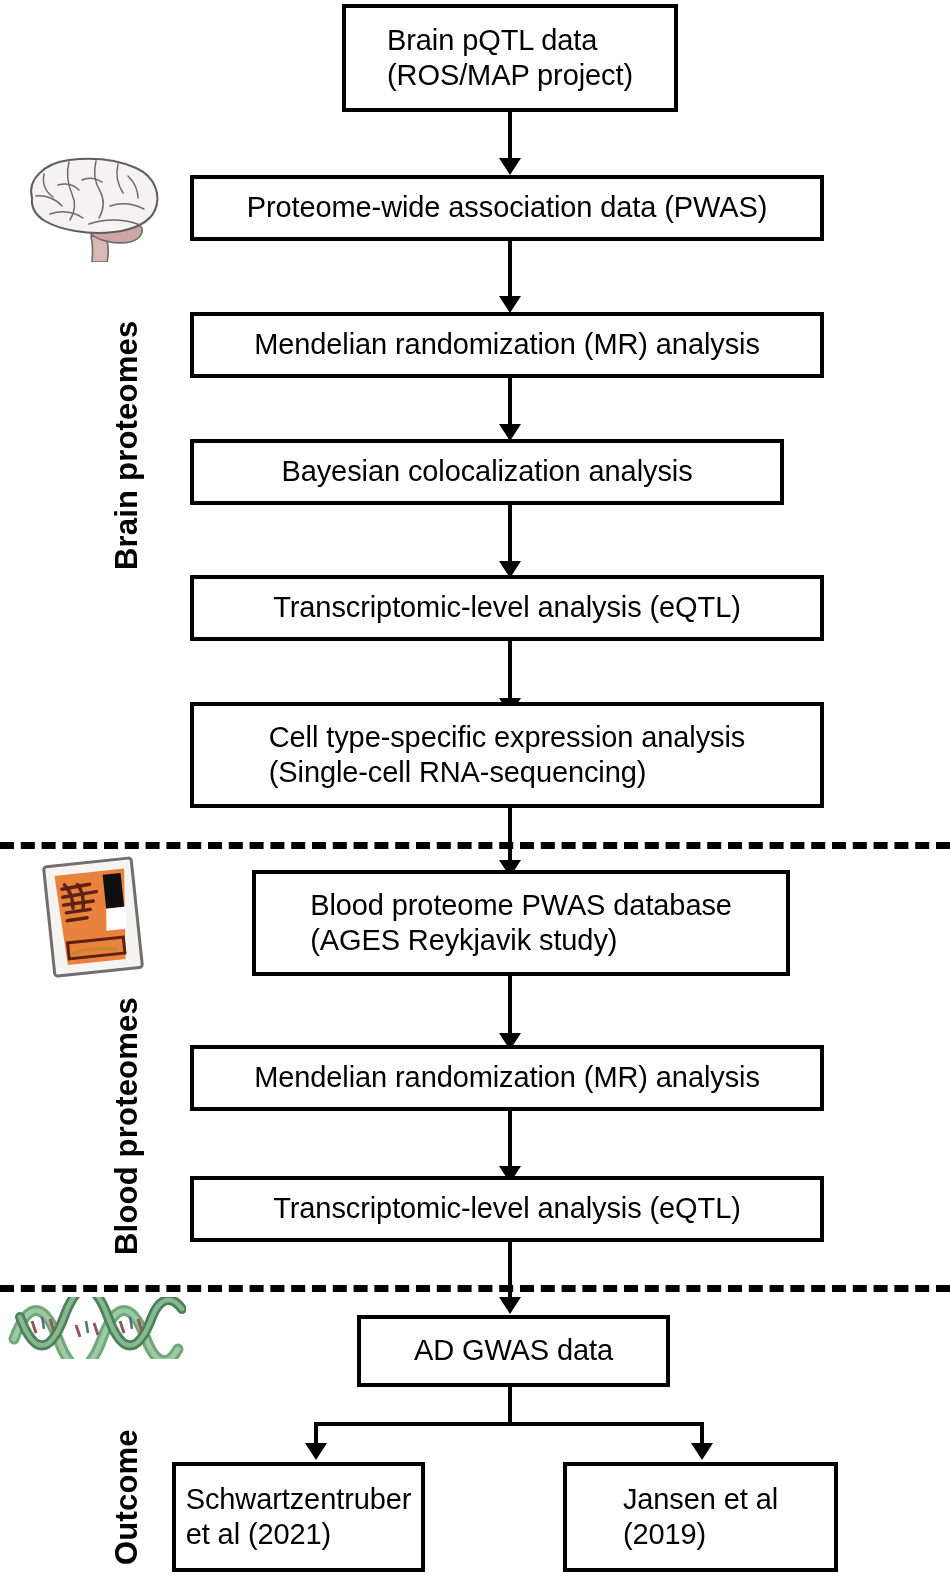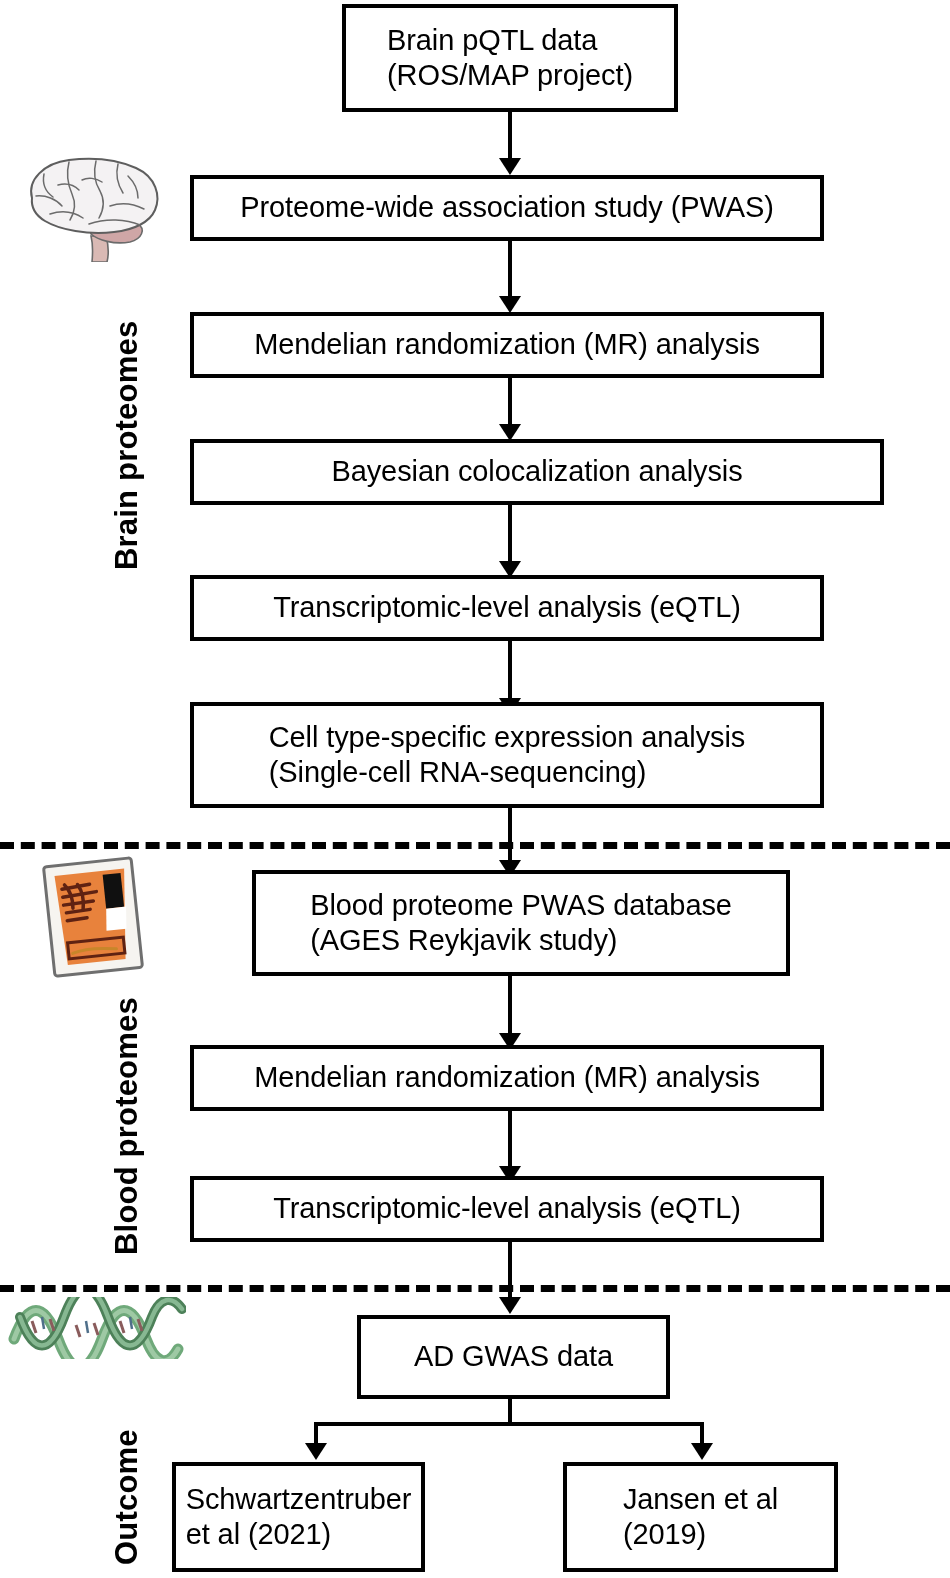--- a/index.html
+++ b/index.html
@@ -185,39 +185,39 @@
   <div class="vline" style="left:508px; top:1382px; height:42px;"></div>
   <div class="hline" style="left:314px; top:1422px; width:390px;"></div>
   <div class="vline" style="left:314px; top:1422px; height:24px;"></div>
   <div class="arrowhead" style="left:305px; top:1443px;"></div>
   <div class="vline" style="left:700px; top:1422px; height:24px;"></div>
   <div class="arrowhead" style="left:691px; top:1443px;"></div>
 
   <div class="box" style="left:342px; top:4px; width:336px; height:108px;">Brain pQTL data
 (ROS/MAP project)</div>
 
-  <div class="box" style="left:190px; top:175px; width:634px; height:66px;">Proteome-wide association study (PWAS)</div>
+  <div class="box" style="left:190px; top:175px; width:634px; height:66px;">Proteome-wide association data (PWAS)</div>
 
   <div class="box" style="left:190px; top:312px; width:634px; height:66px;">Mendelian randomization (MR) analysis</div>
 
-  <div class="box" style="left:190px; top:439px; width:694px; height:66px;">Bayesian colocalization analysis</div>
+  <div class="box" style="left:190px; top:439px; width:594px; height:66px;">Bayesian colocalization analysis</div>
 
   <div class="box" style="left:190px; top:575px; width:634px; height:66px;">Transcriptomic-level analysis (eQTL)</div>
 
   <div class="box" style="left:190px; top:702px; width:634px; height:106px;">Cell type-specific expression analysis
 (Single-cell RNA-sequencing)</div>
 
   <div class="box" style="left:252px; top:870px; width:538px; height:106px;">Blood proteome PWAS database
 (AGES Reykjavik study)</div>
 
   <div class="box" style="left:190px; top:1045px; width:634px; height:66px;">Mendelian randomization (MR) analysis</div>
 
   <div class="box" style="left:190px; top:1176px; width:634px; height:66px;">Transcriptomic-level analysis (eQTL)</div>
 
-  <div class="box" style="left:357px; top:1315px; width:313px; height:84px;padding-left:6px;">AD GWAS data</div>
+  <div class="box" style="left:357px; top:1315px; width:313px; height:72px;padding-left:6px;">AD GWAS data</div>
 
   <div class="box" style="left:172px; top:1462px; width:253px; height:110px;">Schwartzentruber
 et al (2021)</div>
 
   <div class="box" style="left:563px; top:1462px; width:275px; height:110px;">Jansen et al
 (2019)</div>
 
 </div>
 
 </body></html>

